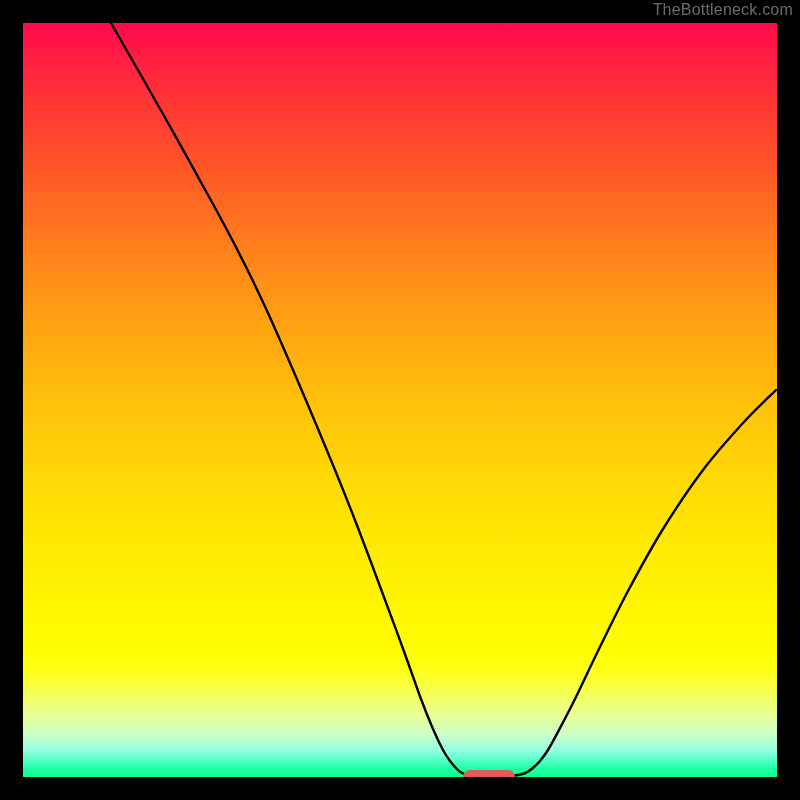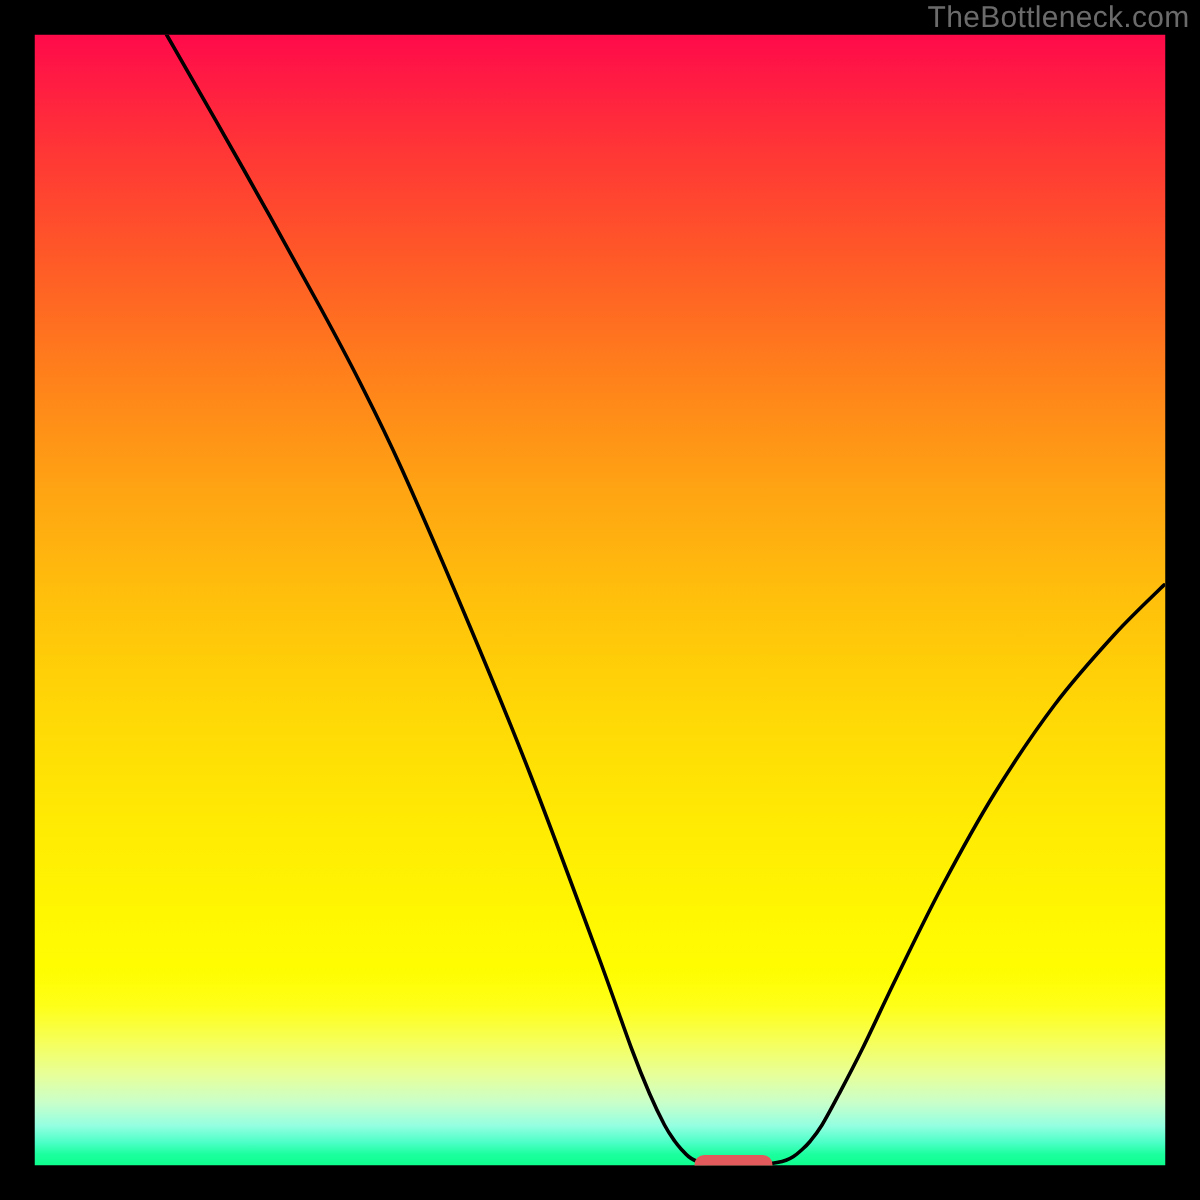--- a/index.html
+++ b/index.html
@@ -65,21 +65,21 @@
     position: absolute;
     background: #e35a5c;
     border-radius: 999px;
   }
   .watermark {
     position: absolute;
     top: 1px;
     right: 7px;
     color: #6b6b6b;
     font-family: Arial, Helvetica, sans-serif;
-    font-size: 20px;
+    font-size: 16px;
     letter-spacing: 0.2px;
     font-weight: 500;
   }
 </style>
 </head>
 <body>
 
 <div class="frame">
   <div class="plot">
     <div class="gradient"></div>

